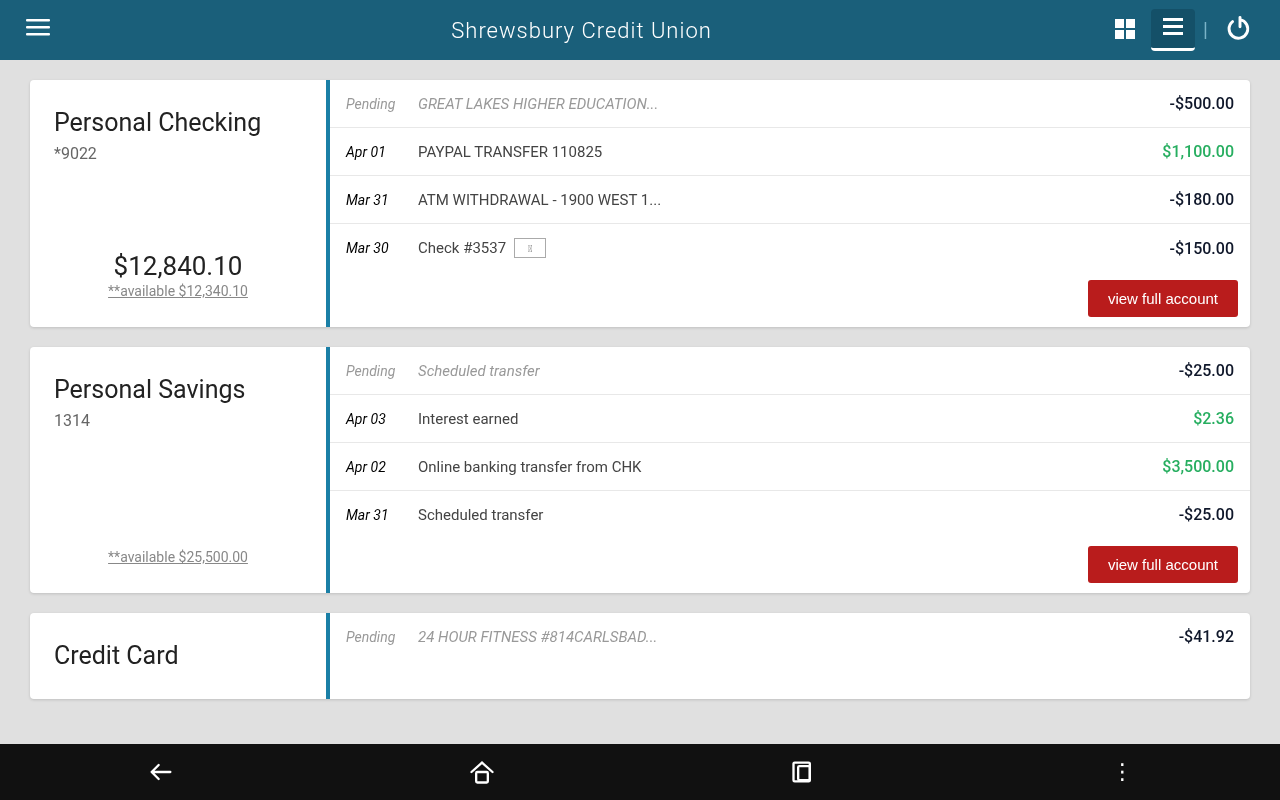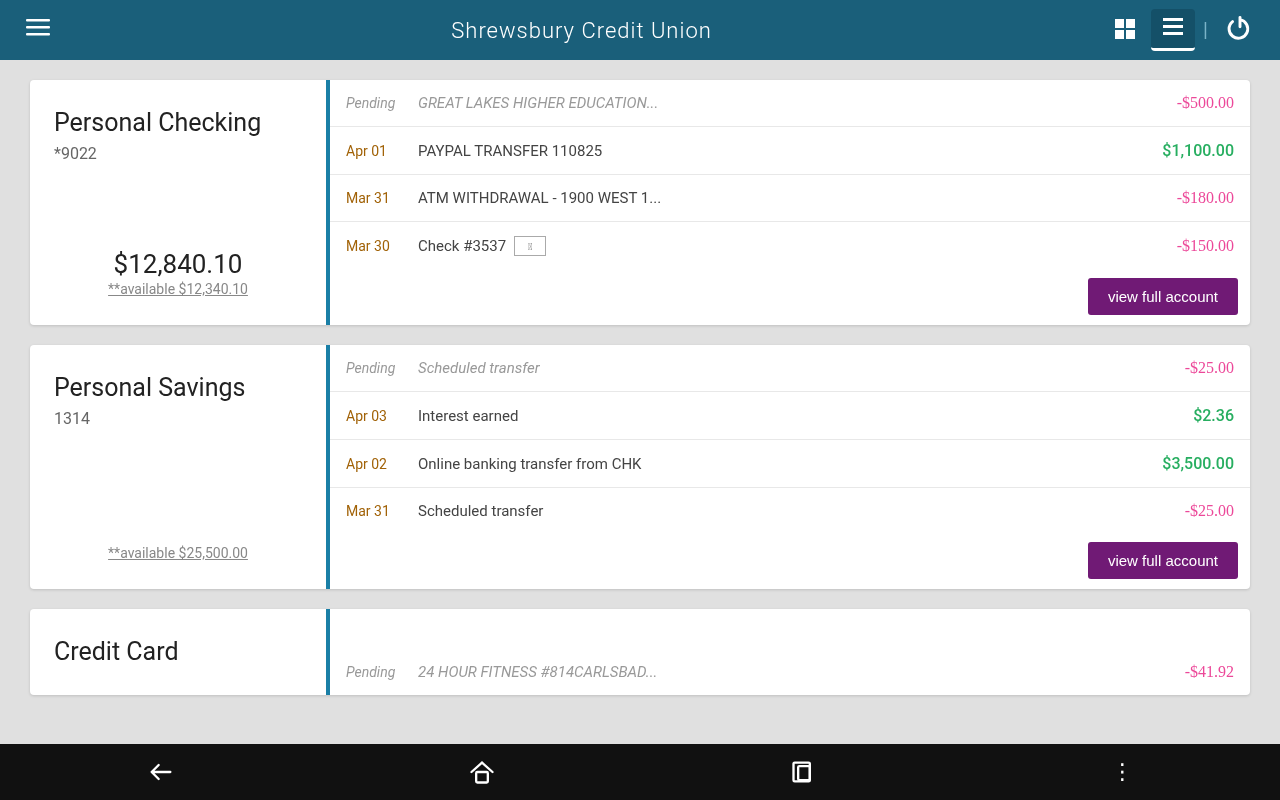--- a/index.html
+++ b/index.html
@@ -134,72 +134,72 @@
       text-align: center;
       margin-top: 2px;
       text-decoration: underline;
     }
 
     
     .transactions {
       flex: 1;
       display: flex;
       flex-direction: column;
-      justify-content: flex-end;
     }
     .transaction-row {
       display: flex;
       align-items: center;
       padding: 14px 16px;
       border-bottom: 1px solid #e8e8e8;
       gap: 12px;
     }
     .transaction-row:last-of-type {
       border-bottom: none;
     }
     .tx-date {
       font-size: 14px;
-      color: #a16207;
+      color: #000000;
       width: 60px;
       flex-shrink: 0;
+      font-style: italic;
     }
     .tx-desc {
       flex: 1;
       font-size: 15px;
       color: #444;
       display: flex;
       align-items: center;
       gap: 8px;
     }
     .tx-amount {
       font-size: 16px;
       font-weight: 500;
       text-align: right;
       flex-shrink: 0;
       min-width: 90px;
     }
-    .tx-amount.negative { color: #ec4899; font-family: Liberation Serif, serif; }
+    .tx-amount.negative { color: #0f172a; }
     .tx-amount.positive { color: #27ae60; }
     .tx-pending .tx-date,
     .tx-pending .tx-desc {
       font-style: italic;
       color: #999;
     }
     .check-icon {
       display: inline-flex;
       align-items: center;
       justify-content: center;
       border: 1px solid #aaa;
       width: 32px;
       height: 20px;
       font-size: 10px;
       color: #777;
     }
     .view-full-btn {
-      background: #701a75;
+      background: #b91c1c;
       color: white;
       border: none;
       padding: 10px 20px;
       font-size: 15px;
       cursor: pointer;
       align-self: flex-end;
       margin: 8px 12px 10px auto;
       border-radius: 3px;
       display: block;
       width: fit-content;

